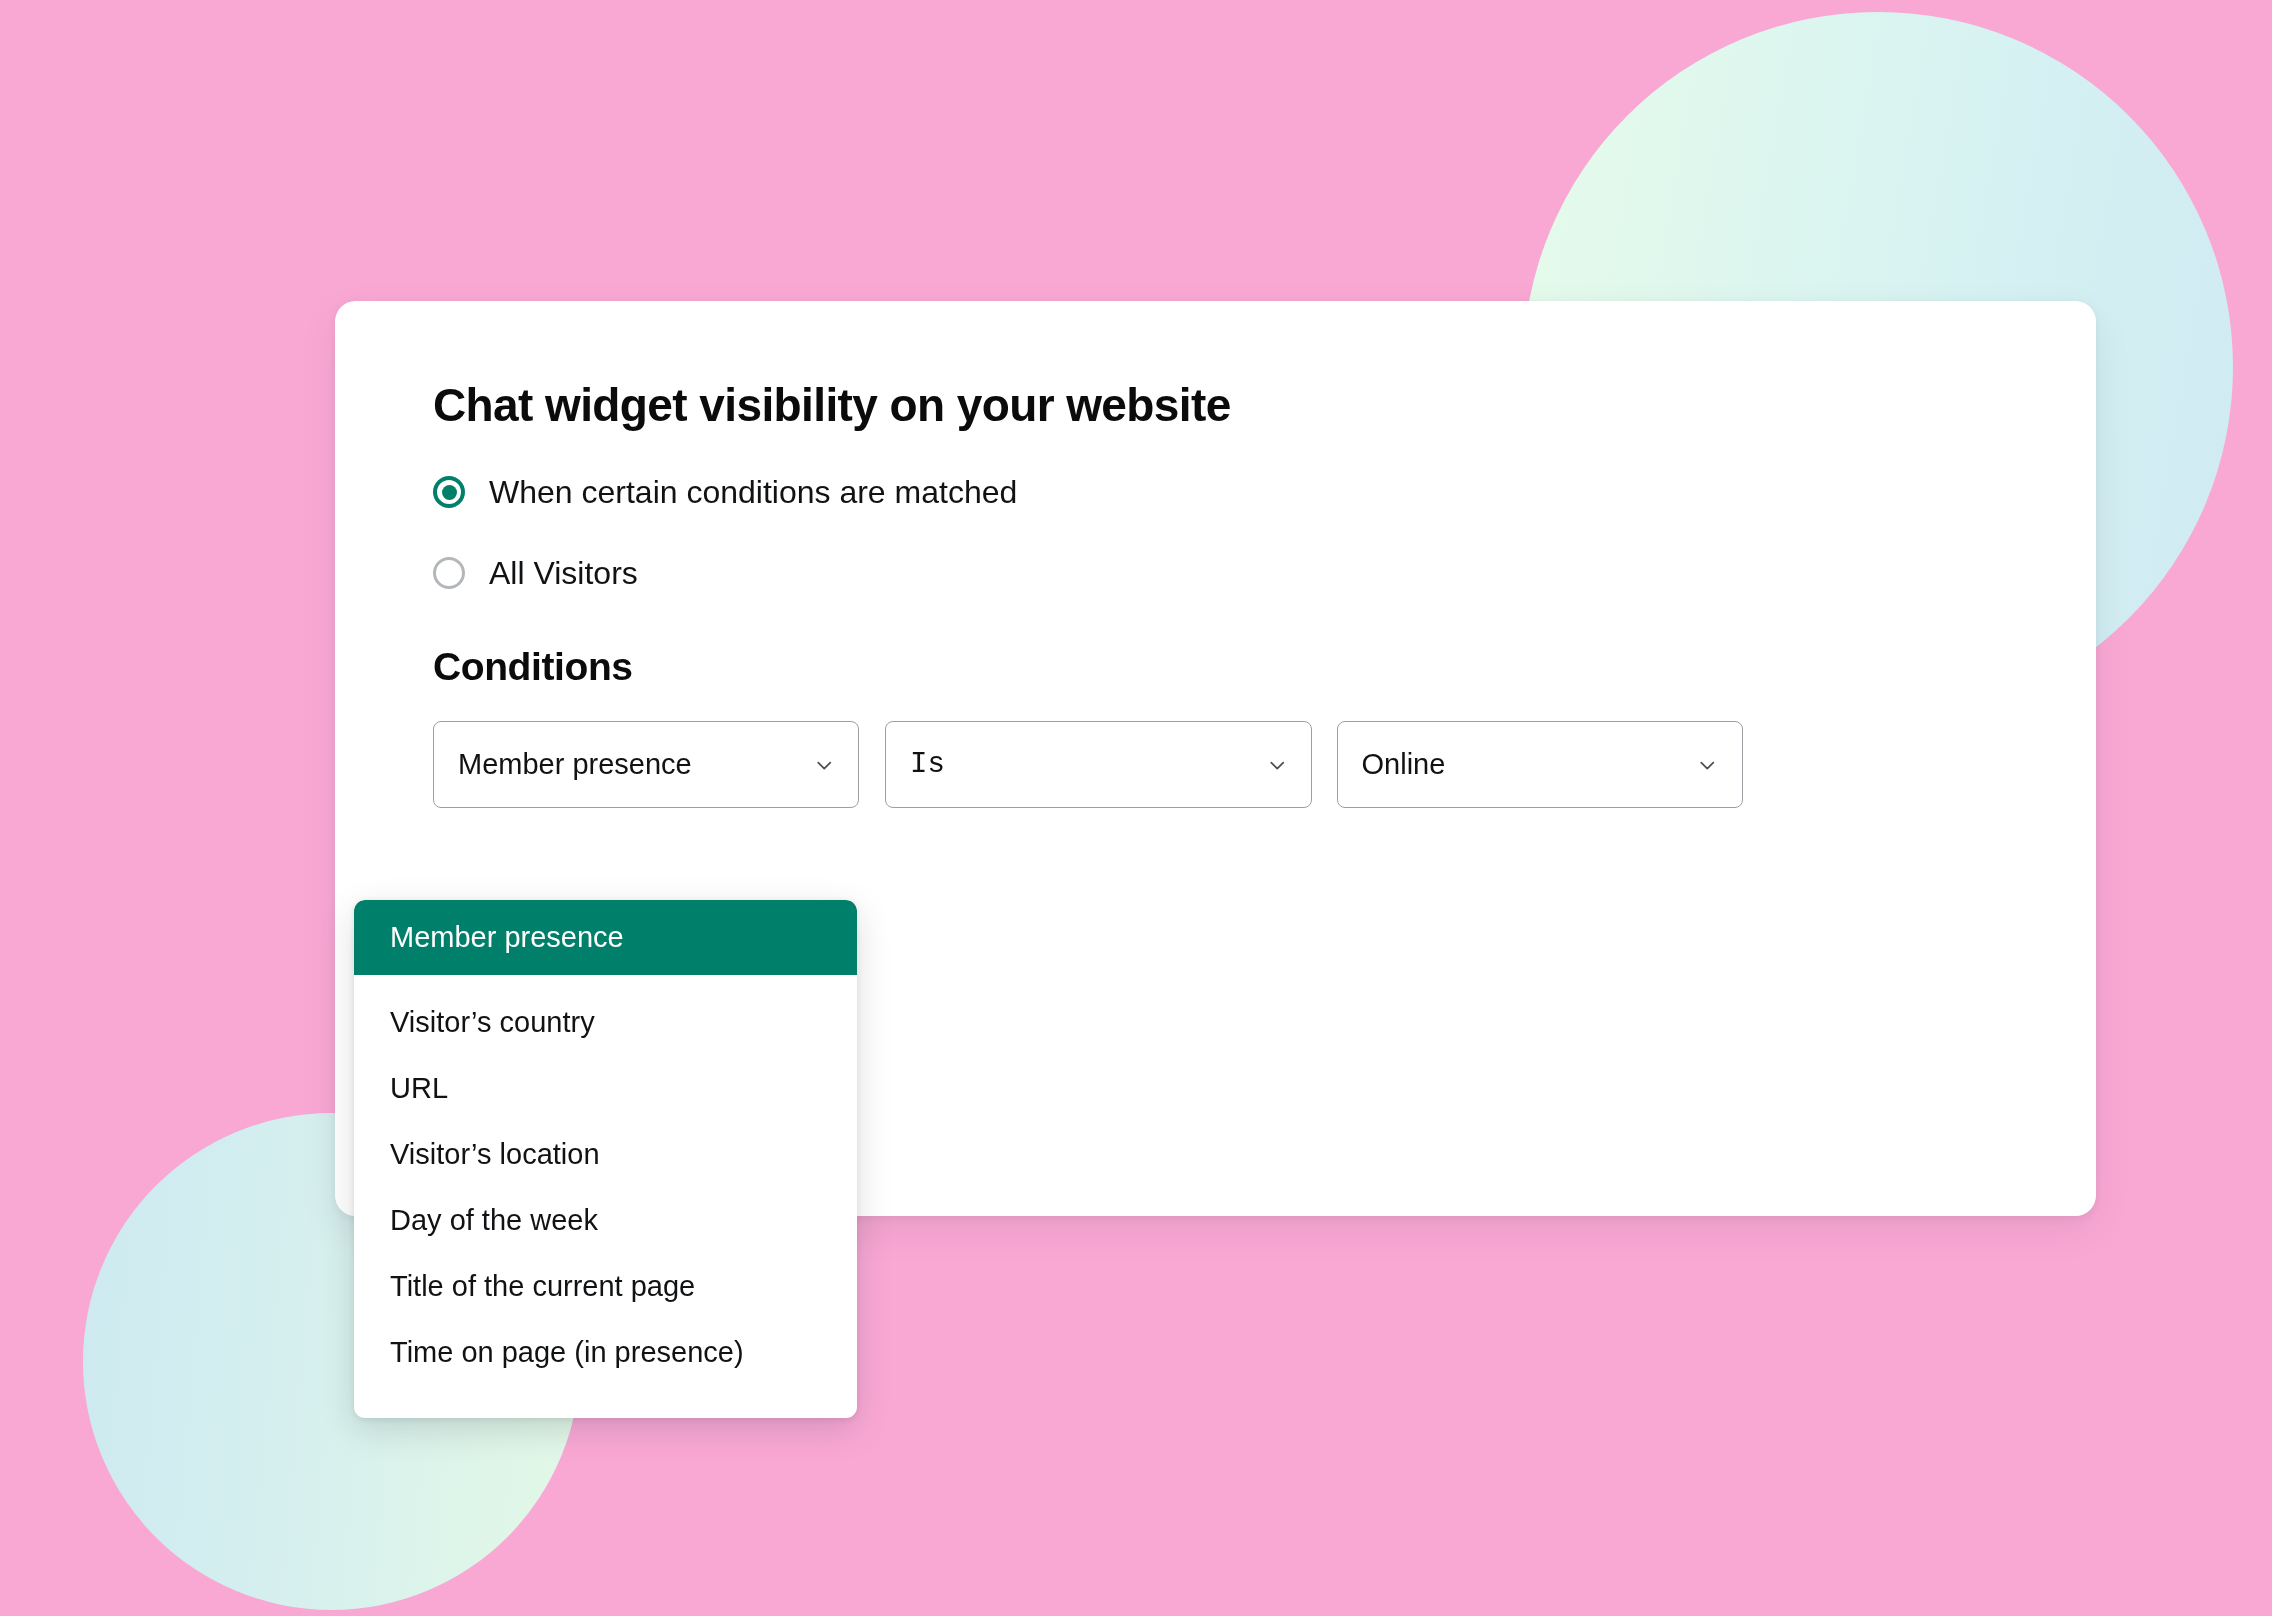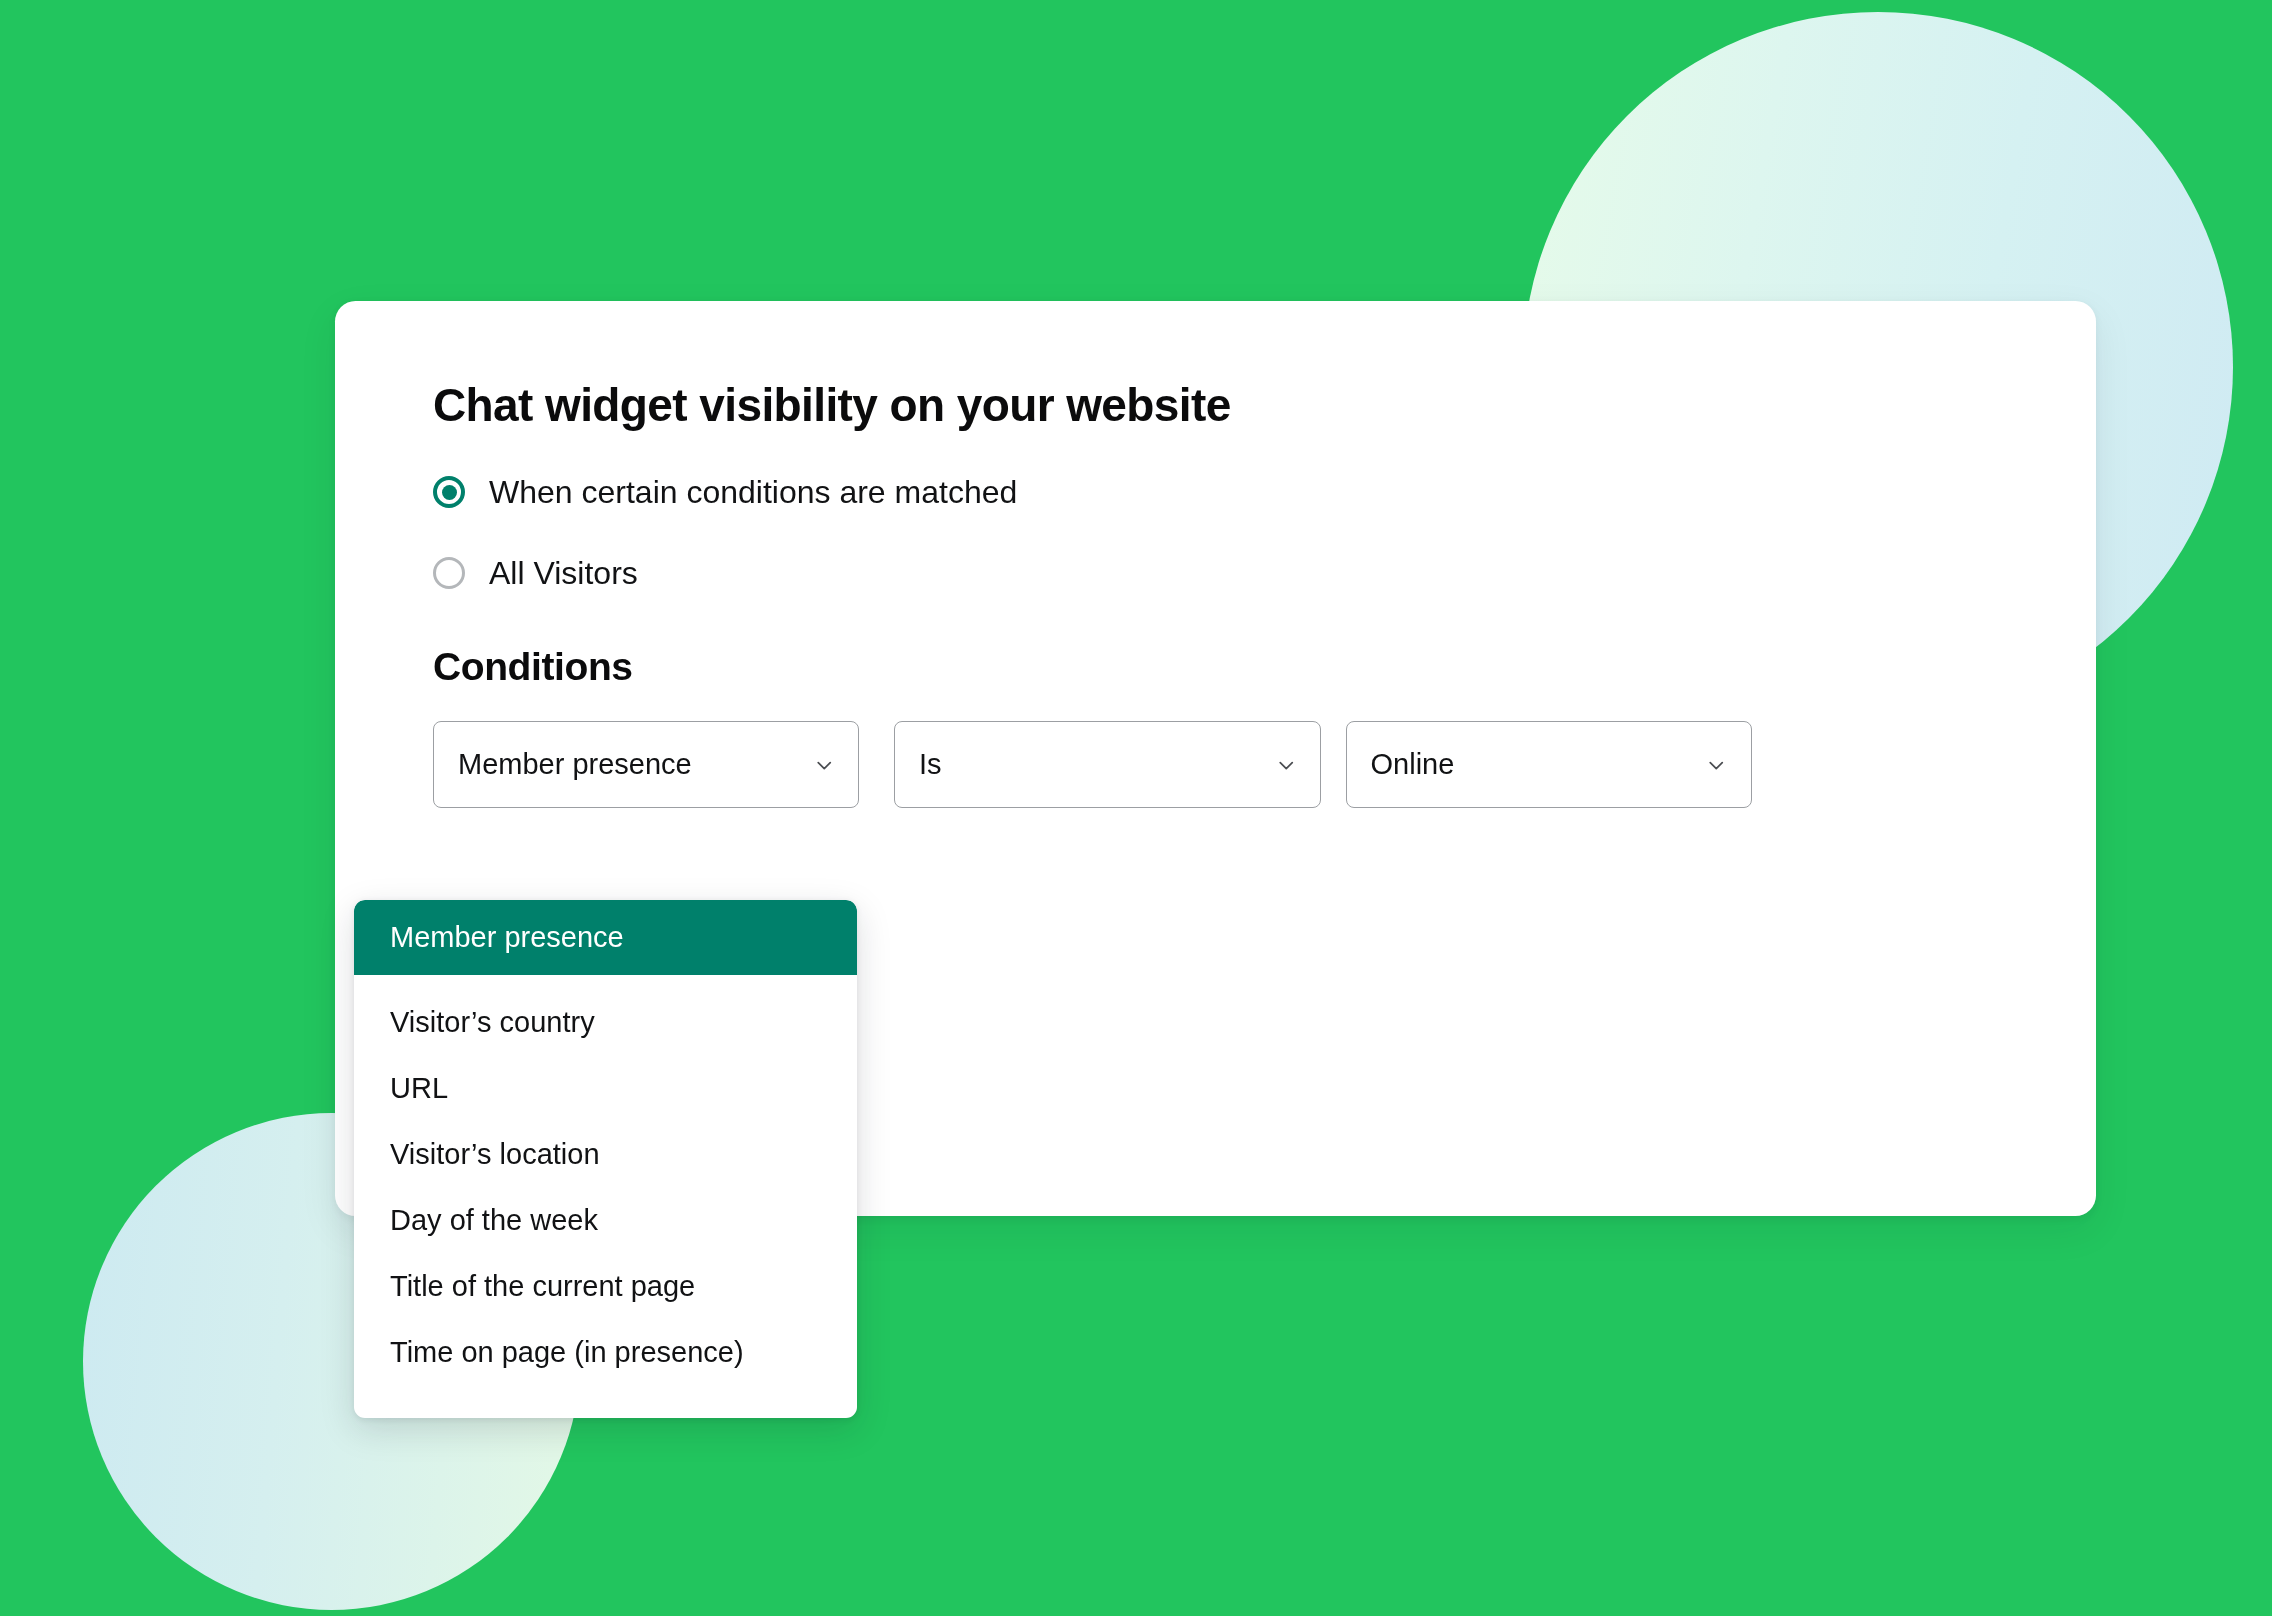--- a/index.html
+++ b/index.html
@@ -9,21 +9,21 @@
     height: 1616px;
     overflow: hidden;
     background: #ffffff;
     font-family: "Liberation Sans", sans-serif;
   }
 
   #stage {
     position: relative;
     width: 2273px;
     height: 1616px;
-    background: #22c55e;
+    background: #f9a8d4;
   }
 
   
   .blob {
     position: absolute;
     border-radius: 50%;
     pointer-events: none;
   }
 
   #blob-top-right {
@@ -143,21 +143,21 @@
     height: 87px;
     border: 1.6px solid #9c9fa3;
     border-radius: 8px;
     background: #ffffff;
     display: flex;
     align-items: center;
     cursor: pointer;
   }
 
   #select-field   { width: 426px; }
-  #select-operator{ width: 427px; margin-left: 35px; }
+  #select-operator{ width: 427px; margin-left: 26px; font-family: Liberation Mono, monospace; }
   #select-value   { width: 406px; margin-left: 24.5px; }
 
   .select-value-text {
     margin-left: 24px;
     font-size: 29px;
     color: #111214;
     line-height: 1;
     white-space: nowrap;
   }
 

